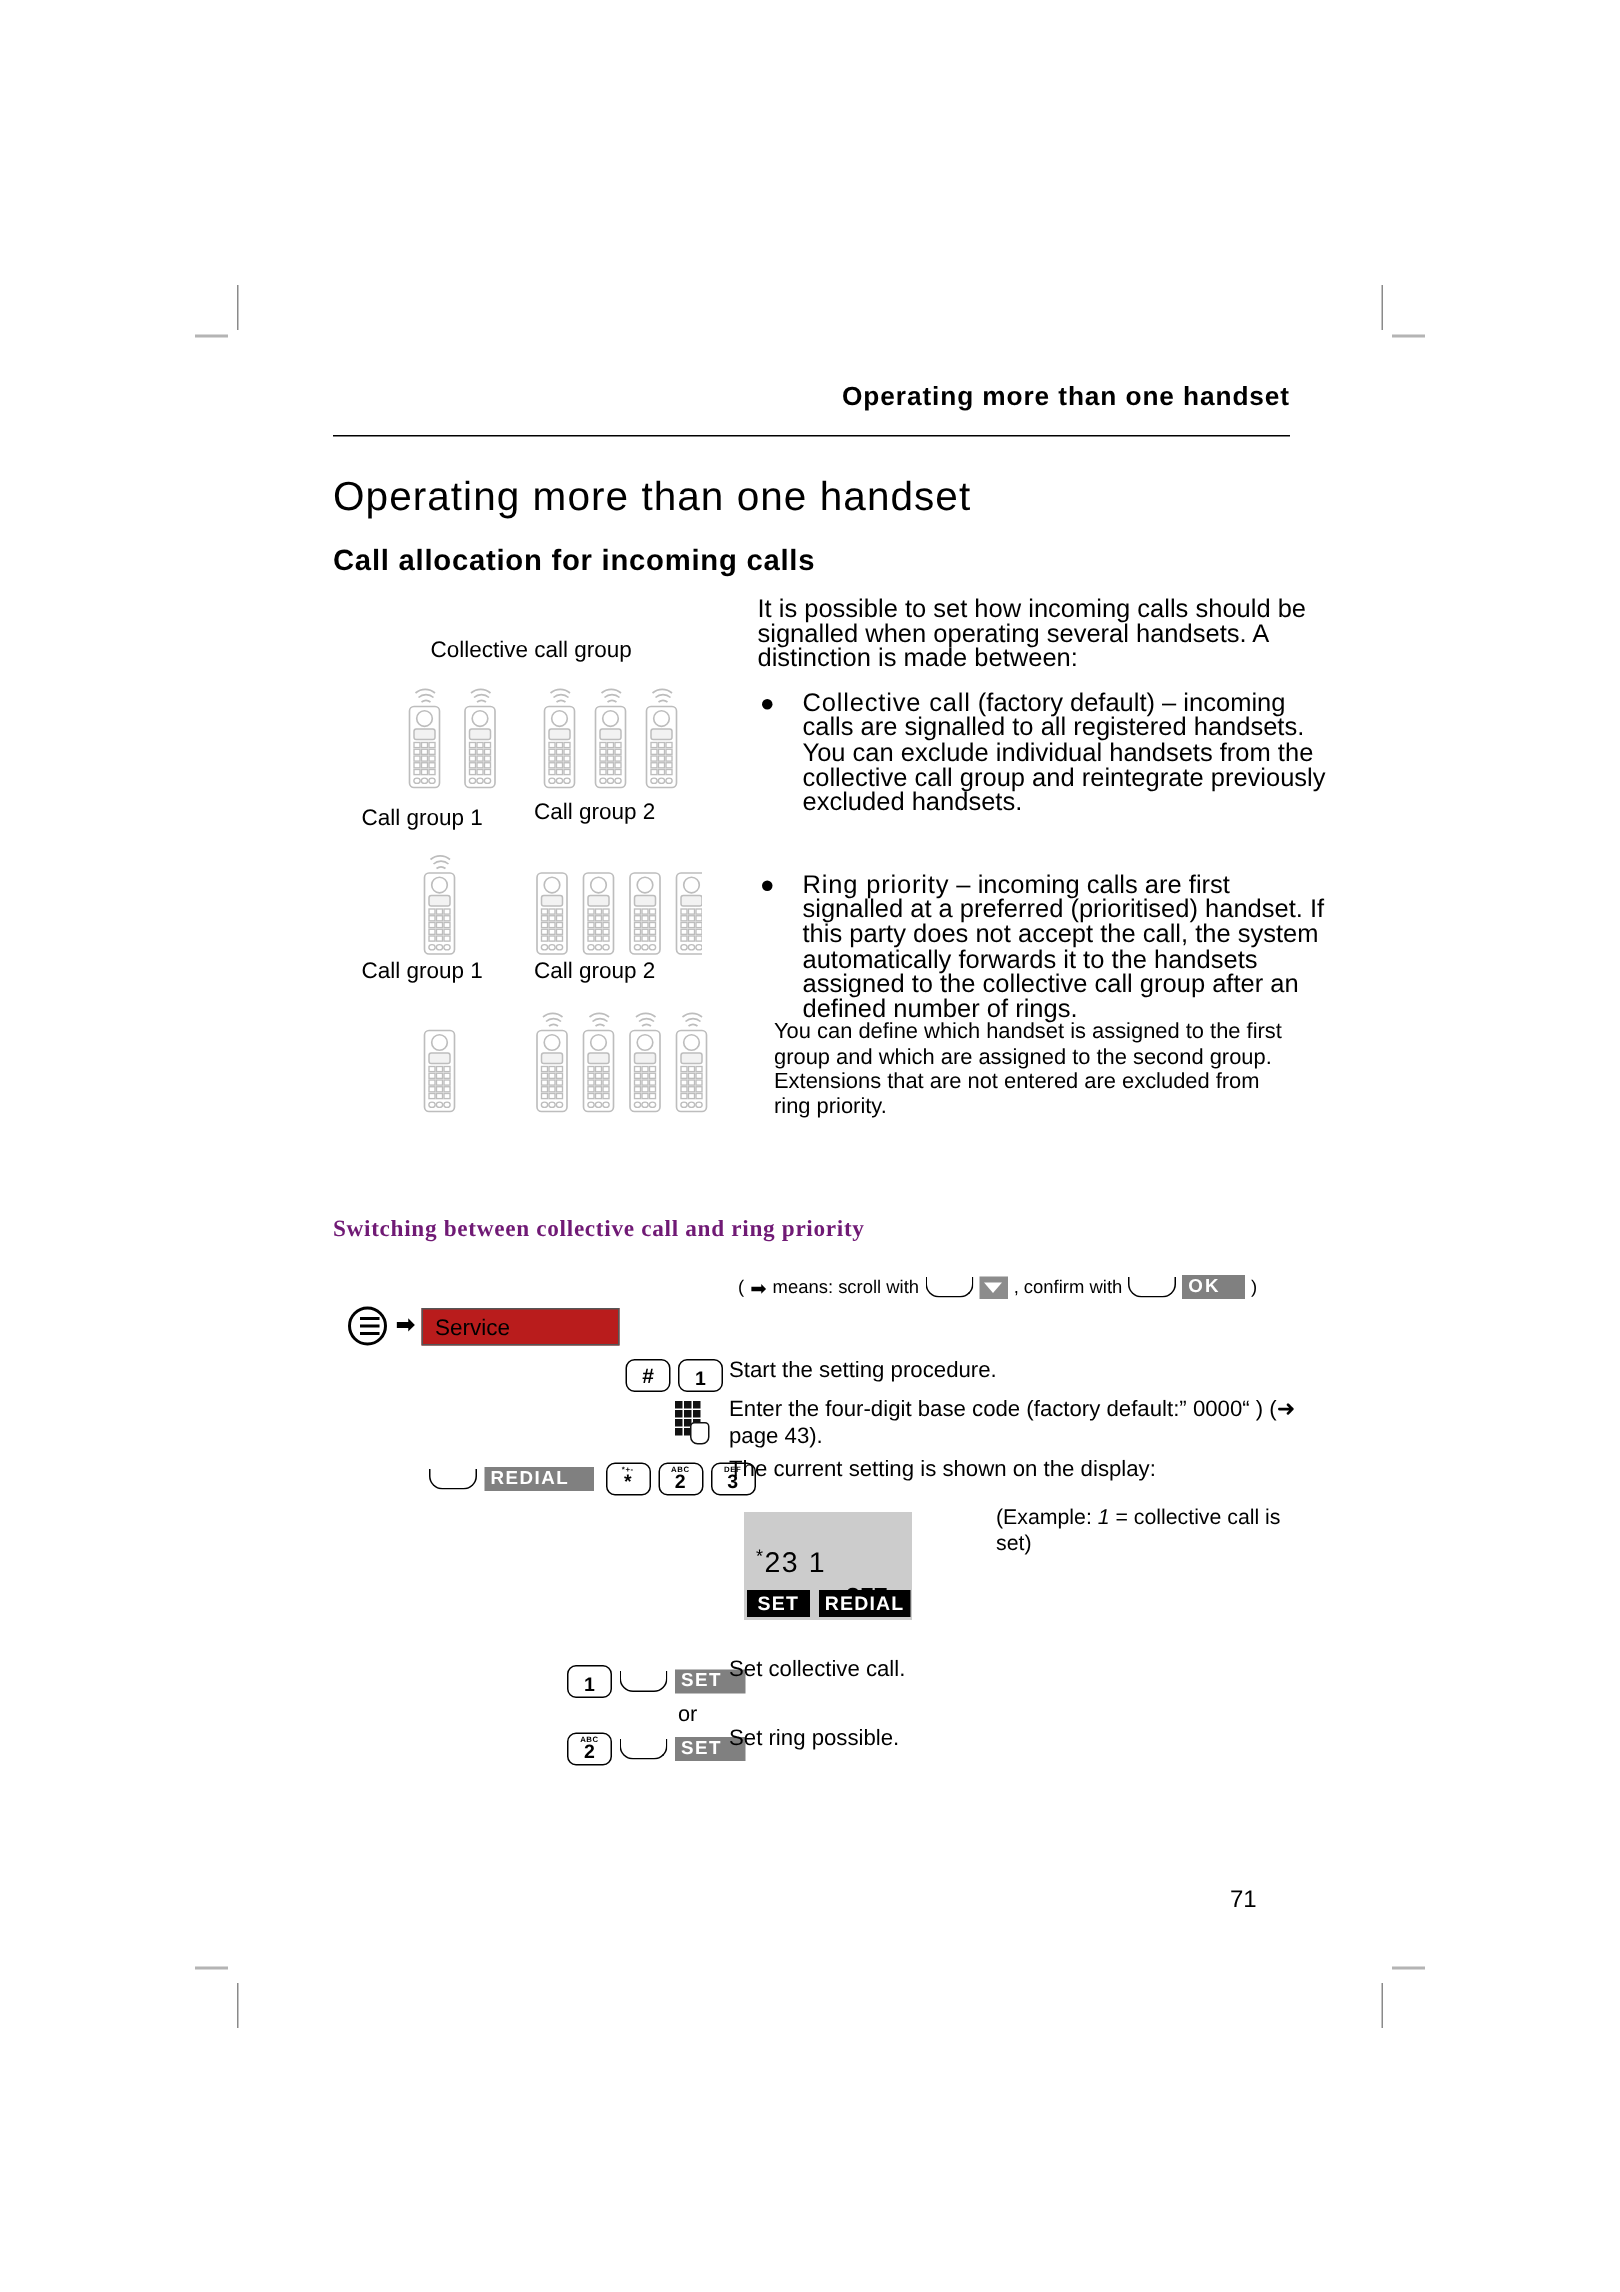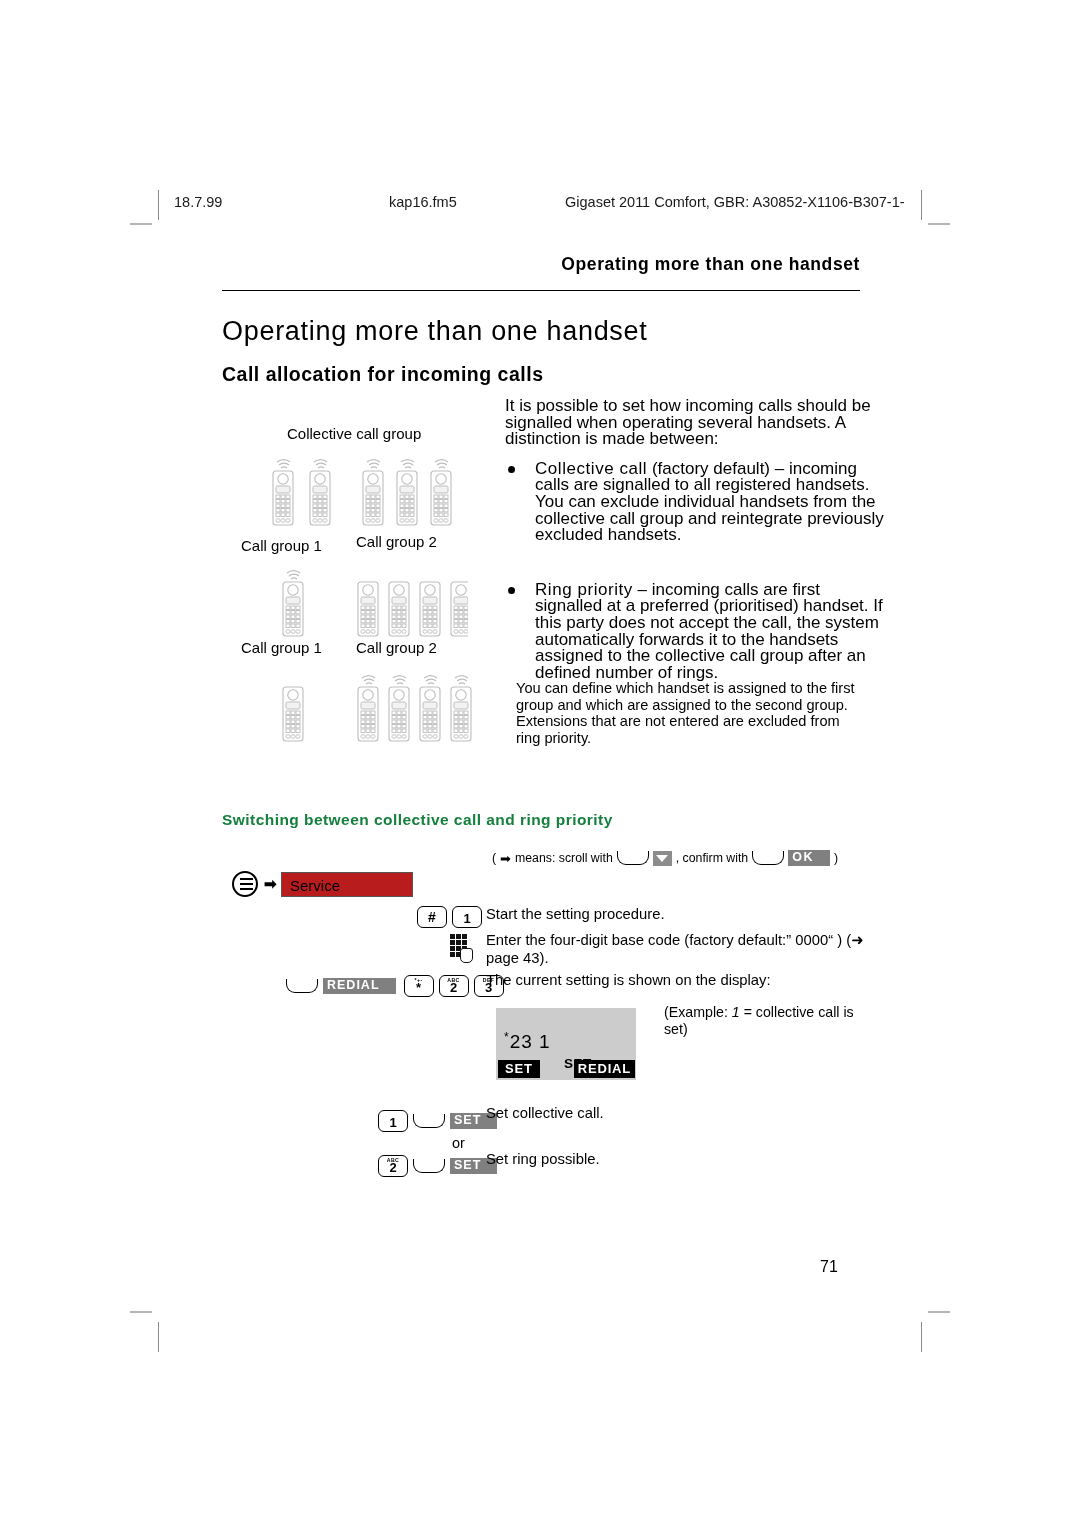--- a/index.html
+++ b/index.html
@@ -82,21 +82,22 @@
     letter-spacing: 0.5px;
     color: #000;
   }
   .h3 {
     position: absolute;
     left: 222px;
     top: 811px;
     font-size: 15.5px;
     font-weight: bold;
     letter-spacing: 0.45px;
-    color: #15803d;
+    color: #701a75;
+    font-family: Liberation Serif, serif;
   }
 
   
   .col-right {
     position: absolute;
     left: 486px;
     top: 398px;
     width: 380px;
     font-size: 17px;
     line-height: 16.6px;
@@ -284,21 +285,21 @@
     width: 11px; height: 13px;
     border: 1.4px solid #111;
     border-radius: 3px 3px 5px 5px;
     background: #fff;
   }
 
   
   .display {
     position: absolute;
     left: 496px; top: 1008px;
-    width: 140px; height: 72px;
+    width: 112px; height: 72px;
     background: #cccccc;
   }
   .display .d-line {
     position: absolute;
     left: 8px; top: 22px;
     font-size: 19px;
     letter-spacing: 1px;
     color: #000;
   }
   .display .d-star { font-size: 12px; vertical-align: super; }
@@ -358,25 +359,20 @@
 
   <div class="crop-bar" style="left:130px;top:223px;width:22px;height:2px;"></div>
   <div class="crop-bar" style="left:928px;top:223px;width:22px;height:2px;"></div>
   <div class="crop-bar" style="left:130px;top:1311px;width:22px;height:2px;"></div>
   <div class="crop-bar" style="left:928px;top:1311px;width:22px;height:2px;"></div>
   <div class="crop-tick-v" style="left:158px;top:190px;height:30px;"></div>
   <div class="crop-tick-v" style="left:921px;top:190px;height:30px;"></div>
   <div class="crop-tick-v" style="left:158px;top:1322px;height:30px;"></div>
   <div class="crop-tick-v" style="left:921px;top:1322px;height:30px;"></div>
 
-  <div class="runhead">
-    <span class="rh-date">18.7.99</span>
-    <span class="rh-file">kap16.fm5</span>
-    <span class="rh-ref">Gigaset 2011 Comfort, GBR: A30852-X1106-B307-1-</span>
-  </div>
 
   <div class="chapter-head">Operating more than one handset</div>
   <div class="head-rule"></div>
 
   <div class="h1">Operating more than one handset</div>
   <div class="h2">Call allocation for incoming calls</div>
   <div class="h3">Switching between collective call and ring priority</div>
 
   <div class="col-right">
     <p class="para">It is possible to set how incoming calls should be signalled when operating several handsets. A distinction is made between:</p>

